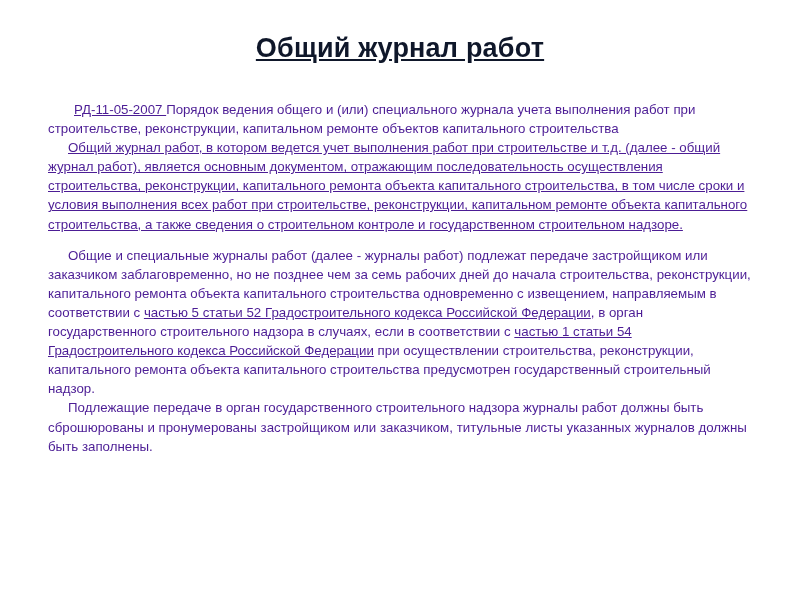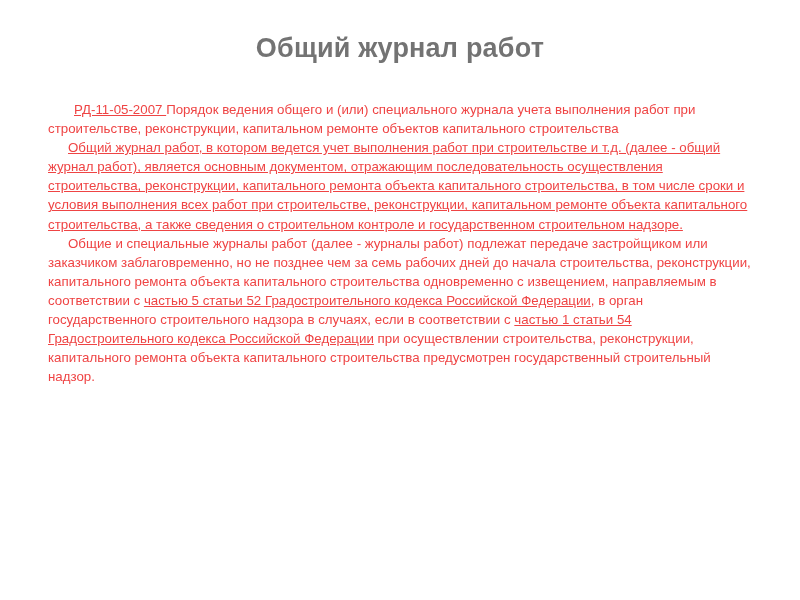--- a/index.html
+++ b/index.html
@@ -22,59 +22,62 @@
   }
   .slide-title {
     position: absolute;
     top: 33px;
     left: 0;
     width: 800px;
     text-align: center;
     font-size: 27px;
     font-weight: bold;
     letter-spacing: 0.2px;
-    color: #737373;
+    color: #0f172a;
+    text-decoration: underline;
   }
   .body-block {
     position: absolute;
     top: 100px;
     left: 48px;
     width: 706px;
     font-size: 13.3px;
     line-height: 19.1px;
     text-align: left;
-    color: #ef4444;
+    color: #4c1d95;
   }
   .para {
     margin: 0 0 0 0;
     text-indent: 24px;
   }
   .para.p1 {
     text-indent: 26px;
   }
   .para.p2 {
     text-indent: 20px;
     text-decoration: underline;
   }
   .para.p3 {
     text-indent: 20px;
+    margin-top: 12px;
   }
   .para.p4 {
     text-indent: 20px;
   }
   .u {
     text-decoration: underline;
   }
 </style>
 </head>
 <body>
 
 <div class="slide">
 
   <div class="slide-title">Общий журнал работ</div>
 
   <div class="body-block">
     <p class="para p1"><span class="u">РД-11-05-2007 </span><span>Порядок ведения общего и (или) специального журнала учета выполнения работ при строительстве, реконструкции, капитальном ремонте объектов капитального строительства</span></p>
     <p class="para p2"><span>Общий журнал работ, в котором ведется учет выполнения работ при строительстве и т.д. (далее - общий журнал работ), является основным документом, отражающим последовательность осуществления строительства, реконструкции, капитального ремонта объекта капитального строительства, в том числе сроки и условия выполнения всех работ при строительстве, реконструкции, капитальном ремонте объекта капитального строительства, а также сведения о строительном контроле и государственном строительном надзоре.</span></p>
     <p class="para p3"><span>Общие и специальные журналы работ (далее - журналы работ) подлежат передаче застройщиком или заказчиком заблаговременно, но не позднее чем за семь рабочих дней до начала строительства, реконструкции, капитального ремонта объекта капитального строительства одновременно с извещением, направляемым в соответствии с </span><span class="u">частью 5 статьи 52 Градостроительного кодекса Российской Федерации</span><span>, в орган государственного строительного надзора в случаях, если в соответствии с </span><span class="u">частью 1 статьи 54 Градостроительного кодекса Российской Федерации</span><span> при осуществлении строительства, реконструкции, капитального ремонта объекта капитального строительства предусмотрен государственный строительный надзор.</span></p>
+    <p class="para p4"><span>Подлежащие передаче в орган государственного строительного надзора журналы работ должны быть сброшюрованы и пронумерованы застройщиком или заказчиком, титульные листы указанных журналов должны быть заполнены.</span></p>
   </div>
 
 </div>
 
 </body></html>

